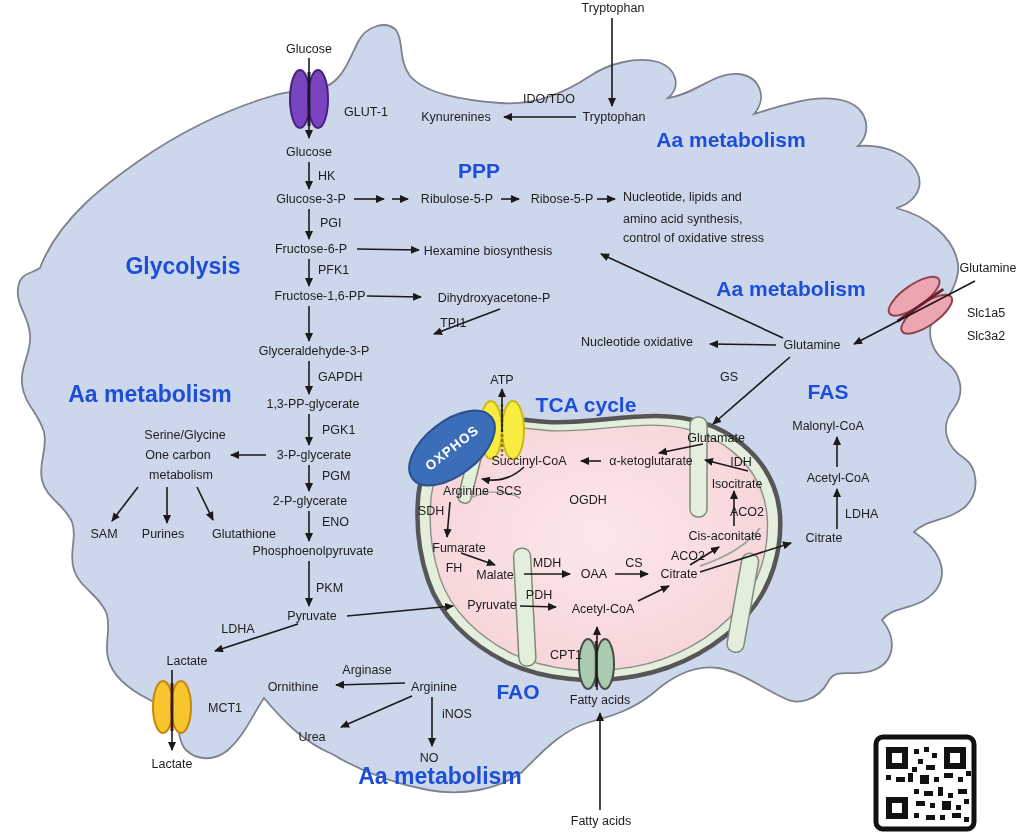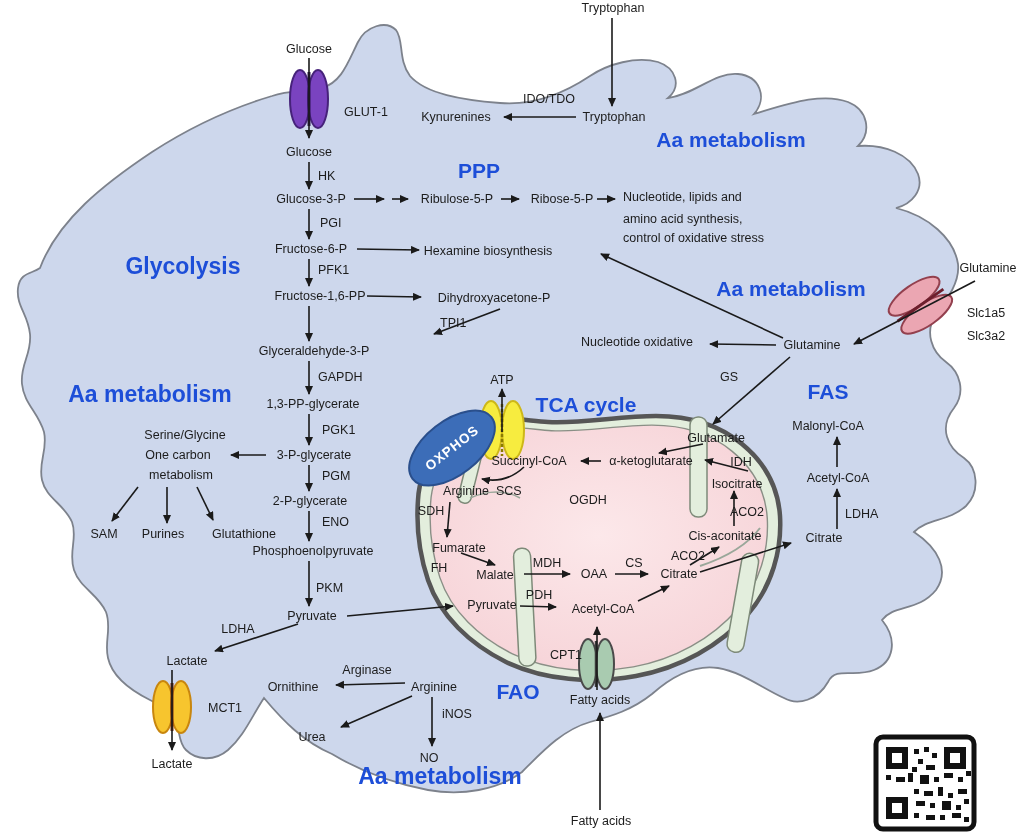--- a/index.html
+++ b/index.html
@@ -266,21 +266,21 @@
 <div class="lbl la" style="left:318px;top:377px">GAPDH</div>
 <div class="lbl la" style="left:322px;top:430px">PGK1</div>
 <div class="lbl la" style="left:322px;top:476px">PGM</div>
 <div class="lbl la" style="left:322px;top:522px">ENO</div>
 <div class="lbl la" style="left:316px;top:588px">PKM</div>
 <div class="lbl" style="left:238px;top:629px">LDHA</div>
 <div class="lbl" style="left:729px;top:377px">GS</div>
 <div class="lbl" style="left:588px;top:500px">OGDH</div>
 <div class="lbl la" style="left:496px;top:491px">SCS</div>
 <div class="lbl" style="left:431px;top:511px">SDH</div>
-<div class="lbl" style="left:439px;top:568px">FH</div>
+<div class="lbl" style="left:454px;top:568px">FH</div>
 <div class="lbl" style="left:547px;top:563px">MDH</div>
 <div class="lbl" style="left:634px;top:563px">CS</div>
 <div class="lbl" style="left:539px;top:595px">PDH</div>
 <div class="lbl" style="left:741px;top:462px">IDH</div>
 <div class="lbl" style="left:747px;top:512px">ACO2</div>
 <div class="lbl" style="left:688px;top:556px">ACO2</div>
 <div class="lbl la" style="left:845px;top:514px">LDHA</div>
 <div class="lbl" style="left:367px;top:670px">Arginase</div>
 <div class="lbl la" style="left:442px;top:714px">iNOS</div>
 

